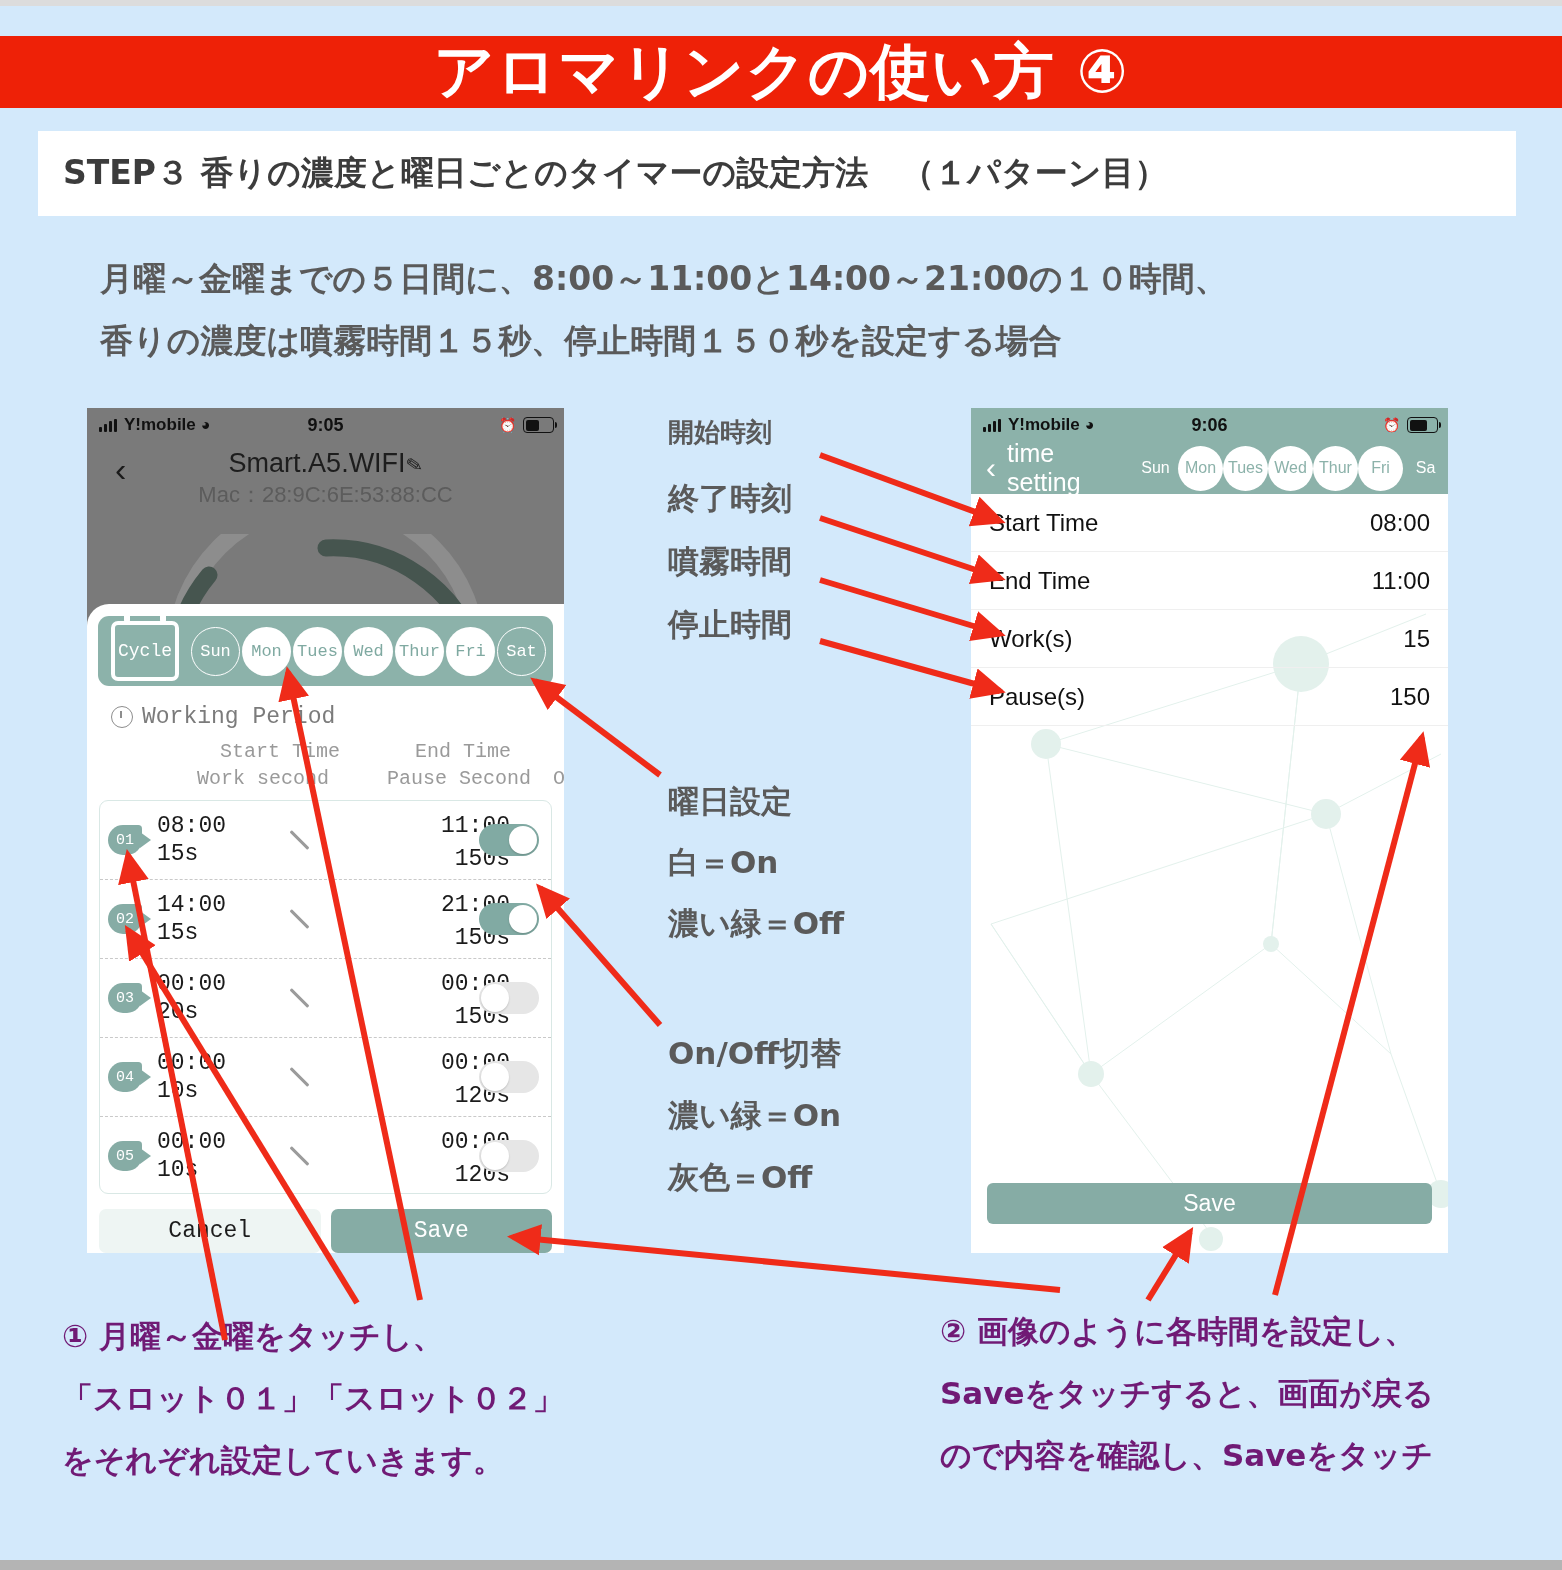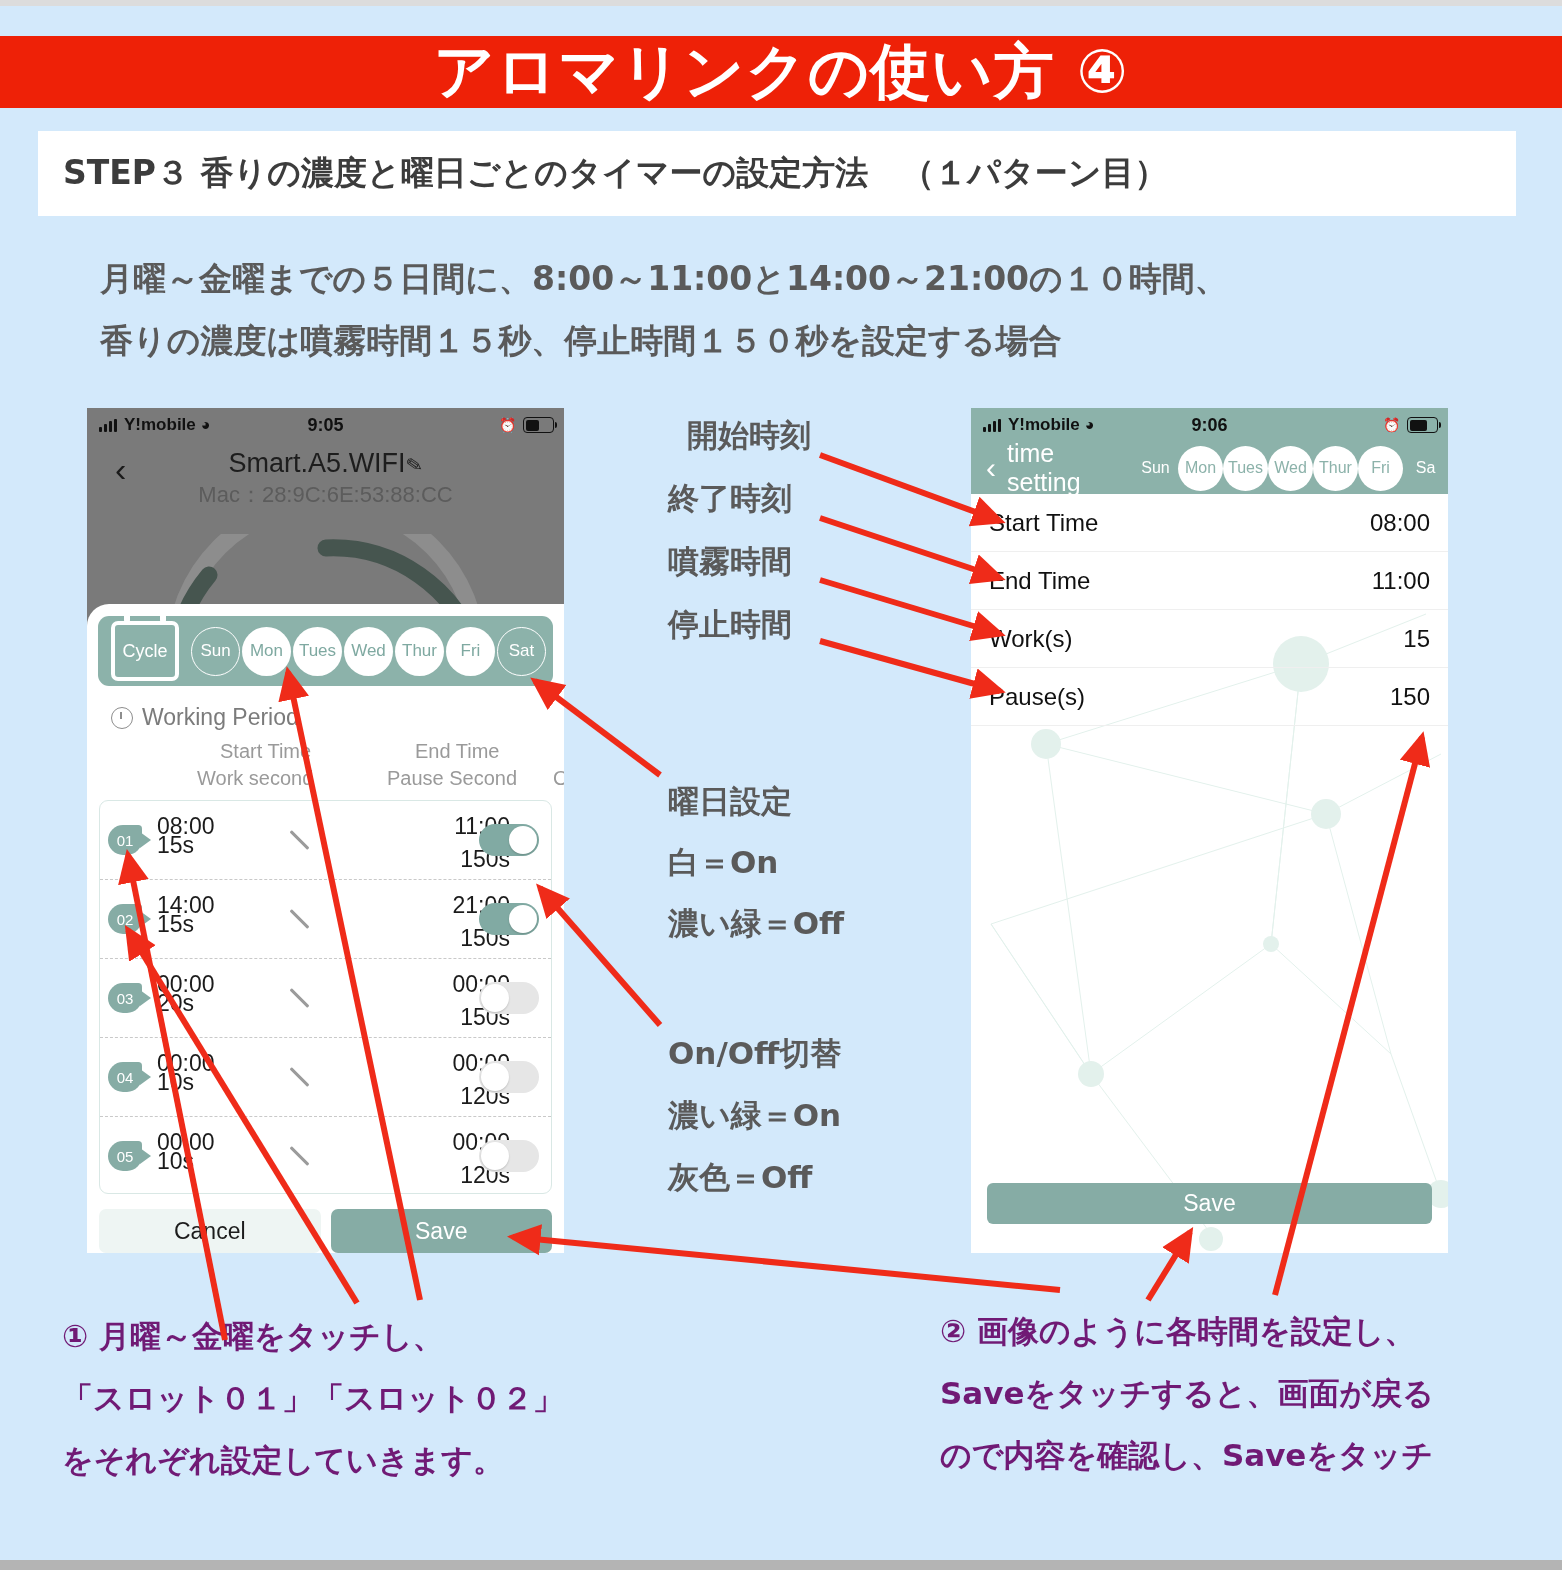--- a/index.html
+++ b/index.html
@@ -68,21 +68,21 @@
   .lp-dark{position:absolute;left:0;top:0;width:477px;height:230px;background:#7a7a7a;}
   .lp-status{position:absolute;left:0;top:0;width:477px;}
   .lp-back{position:absolute;left:28px;top:44px;font-size:34px;color:#1a1a1a;font-weight:300;line-height:1;}
   .lp-title{position:absolute;left:0;right:0;top:40px;text-align:center;font-size:27px;color:#1d1d1d;font-weight:500;}
   .lp-pencil{font-size:20px;display:inline-block;transform:rotate(-10deg);}
   .lp-mac{position:absolute;left:0;right:0;top:72px;text-align:center;font-size:22px;color:#5c5c5c;}
   .dial{position:absolute;left:50%;top:126px;transform:translateX(-50%);}
 
   .lp-sheet{
     position:absolute;left:0;top:196px;width:532px;height:649px;
-    background:#ffffff;border-radius:22px 22px 0 0;
+    background:#ffffff;border-radius:22px 22px 0 0;font-family:Liberation Mono, monospace;
   }
   .daybar{
     position:absolute;left:11px;top:12px;width:455px;height:70px;
     background:#8cb2aa;border-radius:11px;display:flex;align-items:center;
   }
   .cycle-ico{
     margin-left:13px;width:60px;height:52px;border:4px solid #fff;border-radius:7px;
     display:flex;align-items:center;justify-content:center;position:relative;
   }
   .cycle-ico::before,.cycle-ico::after{
@@ -123,21 +123,21 @@
     position:absolute;left:8px;top:50%;transform:translateY(-50%);
     width:34px;height:30px;background:#86aca5;color:#fff;font-size:15px;
     display:flex;align-items:center;justify-content:center;
     border-radius:16px 4px 16px 16px;
   }
   .badge::after{
     content:"";position:absolute;right:-9px;top:50%;transform:translateY(-50%);
     border-left:11px solid #86aca5;border-top:8px solid transparent;border-bottom:8px solid transparent;
   }
   .c-start{position:absolute;left:57px;top:12px;width:120px;text-align:left;font-size:23px;color:#1b1b1b;}
-  .c-work{position:absolute;left:57px;top:31px;width:120px;text-align:left;font-size:23px;color:#1b1b1b;}
+  .c-work{position:absolute;left:57px;top:40px;width:120px;text-align:left;font-size:23px;color:#1b1b1b;}
   .pen{position:absolute;left:198px;top:50%;transform:translateY(-50%) rotate(-45deg);width:3px;height:25px;background:#9b9b9b;border-radius:1px;}
   .c-end{position:absolute;left:265px;top:12px;width:145px;text-align:right;font-size:23px;color:#1b1b1b;}
   .c-pause{position:absolute;left:265px;top:45px;width:145px;text-align:right;font-size:23px;color:#1b1b1b;}
   .tgl{position:absolute;right:12px;top:50%;transform:translateY(-50%);width:60px;height:32px;border-radius:16px;}
   .tgl.on{background:#81aaa3;}
   .tgl.off{background:#e6e6e6;}
   .tgl i{position:absolute;top:2px;width:28px;height:28px;border-radius:50%;background:#fff;box-shadow:0 1px 2px rgba(0,0,0,.18);display:block;}
   .tgl.on i{right:2px;}
   .tgl.off i{left:2px;}
 
@@ -170,21 +170,21 @@
   .rp-row .k{position:absolute;left:18px;top:50%;transform:translateY(-50%);font-size:24px;color:#111;}
   .rp-row .v{position:absolute;right:18px;top:50%;transform:translateY(-50%);font-size:24px;color:#111;}
   .rp-save{
     position:absolute;left:16px;bottom:29px;width:445px;height:41px;
     background:#86aca5;border-radius:6px;display:flex;align-items:center;justify-content:center;
     color:#fff;font-size:23px;
   }
 
   
   .anno{position:absolute;color:#5a5a5a;font-weight:bold;font-family:"DejaVu Sans", sans-serif;white-space:nowrap;}
-  .anno.a1{left:668px;top:415px;font-size:31px;margin-left:19px;}
+  .anno.a1{left:668px;top:415px;font-size:26px;}
   .anno.a2{left:668px;top:478px;font-size:31px;}
   .anno.a3{left:668px;top:541px;font-size:31px;}
   .anno.a4{left:668px;top:604px;font-size:31px;}
   .anno.b1{left:668px;top:781px;font-size:31px;}
   .anno.b2{left:668px;top:842px;font-size:31px;}
   .anno.b3{left:668px;top:903px;font-size:31px;}
   .anno.c1{left:668px;top:1033px;font-size:31px;}
   .anno.c2{left:668px;top:1095px;font-size:31px;}
   .anno.c3{left:668px;top:1157px;font-size:31px;}
 

